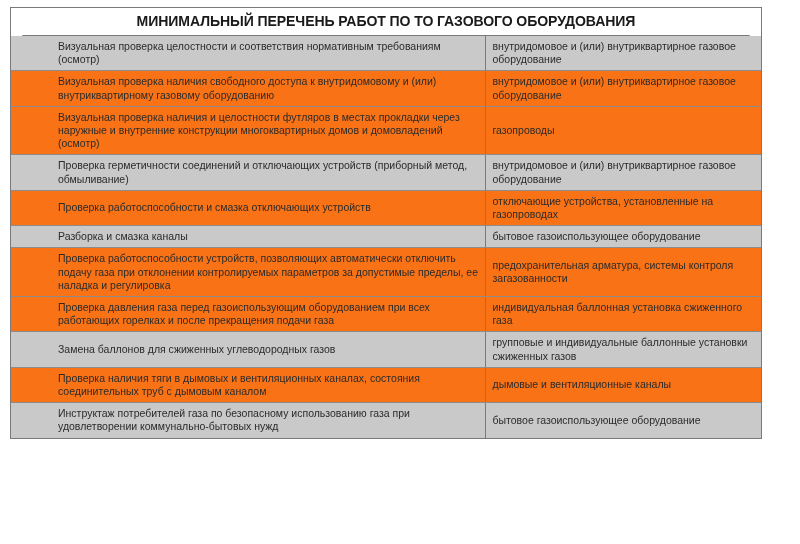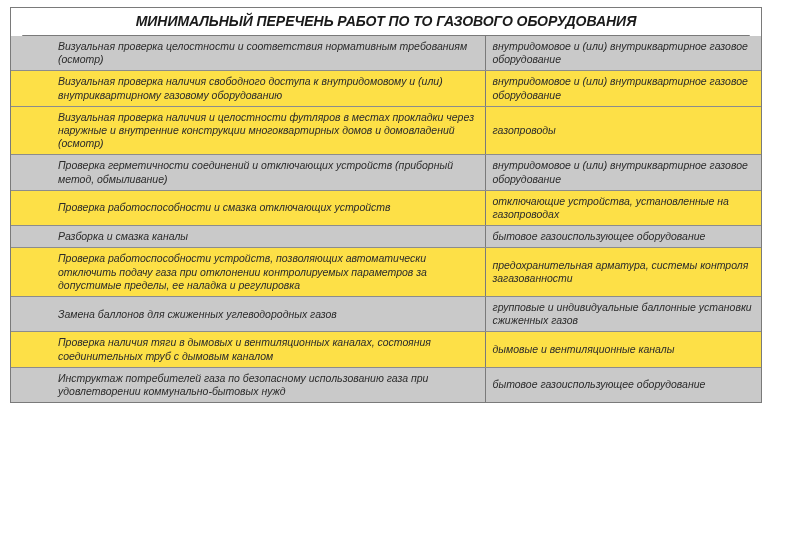--- a/index.html
+++ b/index.html
@@ -12,21 +12,20 @@
     height: 544px;
     overflow: hidden;
     font-family: "Liberation Sans", "DejaVu Sans", sans-serif;
   }
 
   #page {
     position: relative;
     width: 800px;
     height: 544px;
     background: #ffffff;
-    font-style: italic;
   }
 
   #table-wrap {
     position: absolute;
     left: 10px;
     top: 7px;
     width: 752px;
     border: 1px solid #7a7a7a;
     box-sizing: border-box;
     background: #ffffff;
@@ -78,21 +77,21 @@
     padding-left: 47px;
   }
   table.listing td.col-equip {
     width: 276px;
   }
 
   tr.row-shade td {
     background: #c9c9c9;
   }
   tr.row-plain td {
-    background: #fde047;
+    background: #f97316;
   }
 </style>
 </head>
 <body>
 
 <div id="page">
   <div id="table-wrap">
 
     <div class="table-title">МИНИМАЛЬНЫЙ ПЕРЕЧЕНЬ РАБОТ ПО ТО ГАЗОВОГО ОБОРУДОВАНИЯ</div>
 
@@ -119,20 +118,24 @@
             <td class="col-equip">отключающие устройства, установленные на газопроводах</td>
           </tr>
           <tr class="row-shade">
             <td class="col-work">Разборка и смазка каналы</td>
             <td class="col-equip">бытовое газоиспользующее оборудование</td>
           </tr>
           <tr class="row-plain">
             <td class="col-work">Проверка работоспособности устройств, позволяющих автоматически отключить подачу газа при отклонении контролируемых параметров за допустимые пределы, ее наладка и регулировка</td>
             <td class="col-equip">предохранительная арматура, системы контроля загазованности</td>
           </tr>
+          <tr class="row-plain">
+            <td class="col-work">Проверка давления газа перед газоиспользующим оборудованием при всех работающих горелках и после прекращения подачи газа</td>
+            <td class="col-equip">индивидуальная баллонная установка сжиженного газа</td>
+          </tr>
           <tr class="row-shade">
             <td class="col-work">Замена баллонов для сжиженных углеводородных газов</td>
             <td class="col-equip">групповые и индивидуальные баллонные установки сжиженных газов</td>
           </tr>
           <tr class="row-plain">
             <td class="col-work">Проверка наличия тяги в дымовых и вентиляционных каналах, состояния соединительных труб с дымовым каналом</td>
             <td class="col-equip">дымовые и вентиляционные каналы</td>
           </tr>
           <tr class="row-shade">
             <td class="col-work">Инструктаж потребителей газа по безопасному использованию газа при удовлетворении коммунально-бытовых нужд</td>

